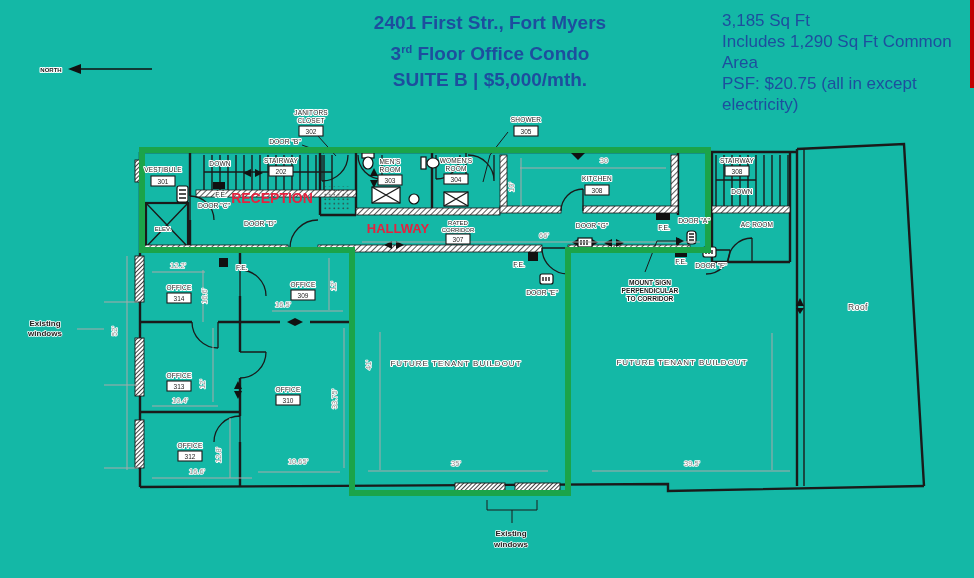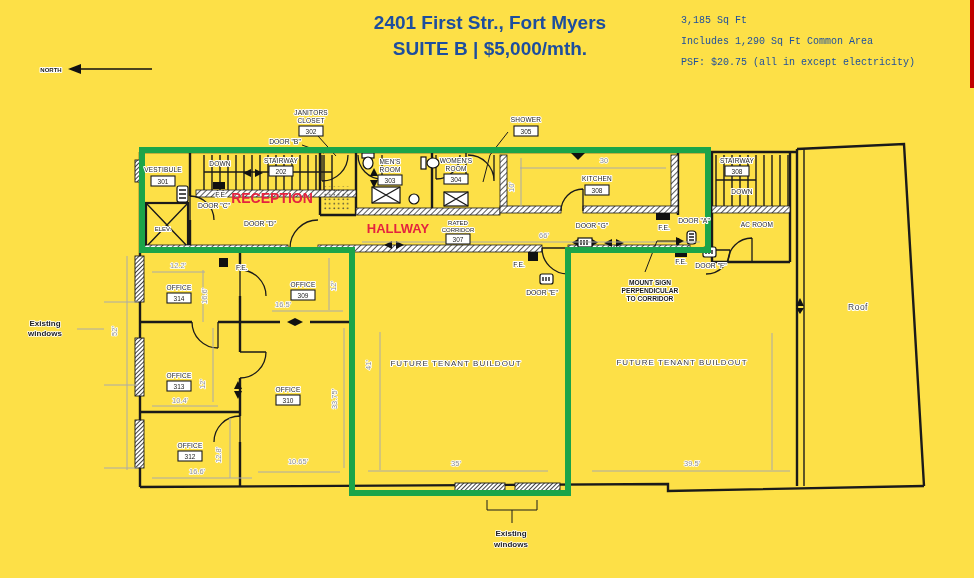--- a/index.html
+++ b/index.html
@@ -1,22 +1,22 @@
 <!DOCTYPE html>
 <html><head>
 <meta charset="utf-8">
 <style>
   html,body{margin:0;padding:0;background:#fff;}
-  .stage{position:relative;width:974px;height:578px;background:#fde047;overflow:hidden;
+  .stage{position:relative;width:974px;height:578px;background:#14b8a6;overflow:hidden;
          font-family:"Liberation Sans",sans-serif;}
   .title-block{position:absolute;left:295px;top:10px;width:390px;text-align:center;
                color:#1d4e9e;font-weight:bold;font-size:19px;line-height:26px;}
   .title-block sup{font-size:11px;}
-  .area-block{position:absolute;left:681px;top:10px;color:#1d4e9e;font-size:10px;
-              line-height:21px;font-weight:normal;font-family:Liberation Mono, monospace;}
+  .area-block{position:absolute;left:722px;top:10px;color:#1d4e9e;font-size:17px;
+              line-height:21px;font-weight:normal;}
   .red-edge{position:absolute;right:0;top:0;width:4px;height:88px;background:#c00000;}
   svg{position:absolute;left:0;top:0;}
   svg text{font-family:"Liberation Sans",sans-serif;fill:#1b1b1b;
            paint-order:stroke;stroke:#ffffff;stroke-width:2.2px;stroke-linejoin:round;}
   .t-room{font-size:6.5px;letter-spacing:.2px;}
   .t-num{font-size:6.5px;}
   .t-door{font-size:6.8px;}
   .t-dim{font-size:7.5px;fill:#8f8f8f;stroke-width:1.6px;}
   .t-big{font-size:8px;fill:#3a3a3a;letter-spacing:1px;}
   .t-red{fill:#e4233f;font-weight:bold;stroke-width:0;}
@@ -37,20 +37,21 @@
   .solid{fill:#111;stroke:none;}
   .green{stroke:#1ba449;stroke-width:6;fill:none;}
 </style>
 </head>
 <body>
 
 <div class="stage">
 
   <div class="title-block">
     <div>2401 First Str., Fort Myers</div>
+    <div><span>3</span><sup>rd</sup><span> Floor Office Condo</span></div>
     <div>SUITE B | $5,000/mth.</div>
   </div>
 
   <div class="area-block">
     <div>3,185 Sq Ft</div>
     <div>Includes 1,290 Sq Ft Common Area</div>
     <div>PSF: $20.75 (all in except electricity)</div>
   </div>
 
   <div class="red-edge"></div>

